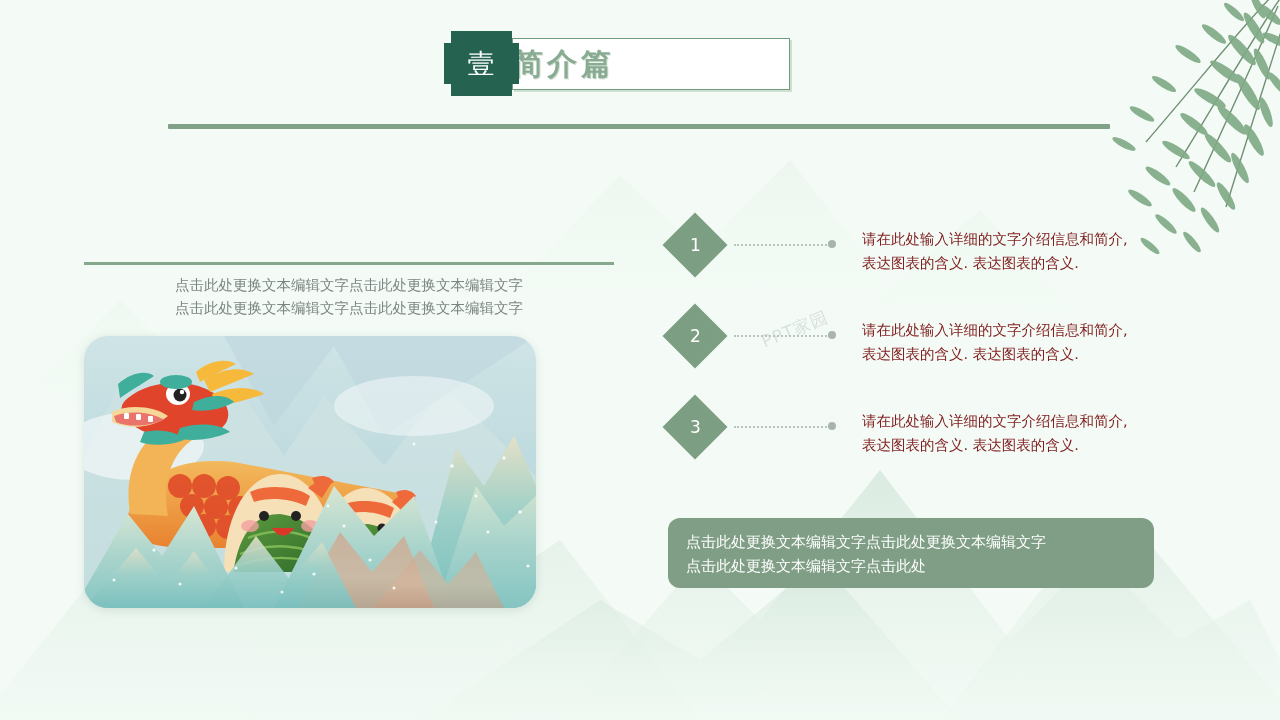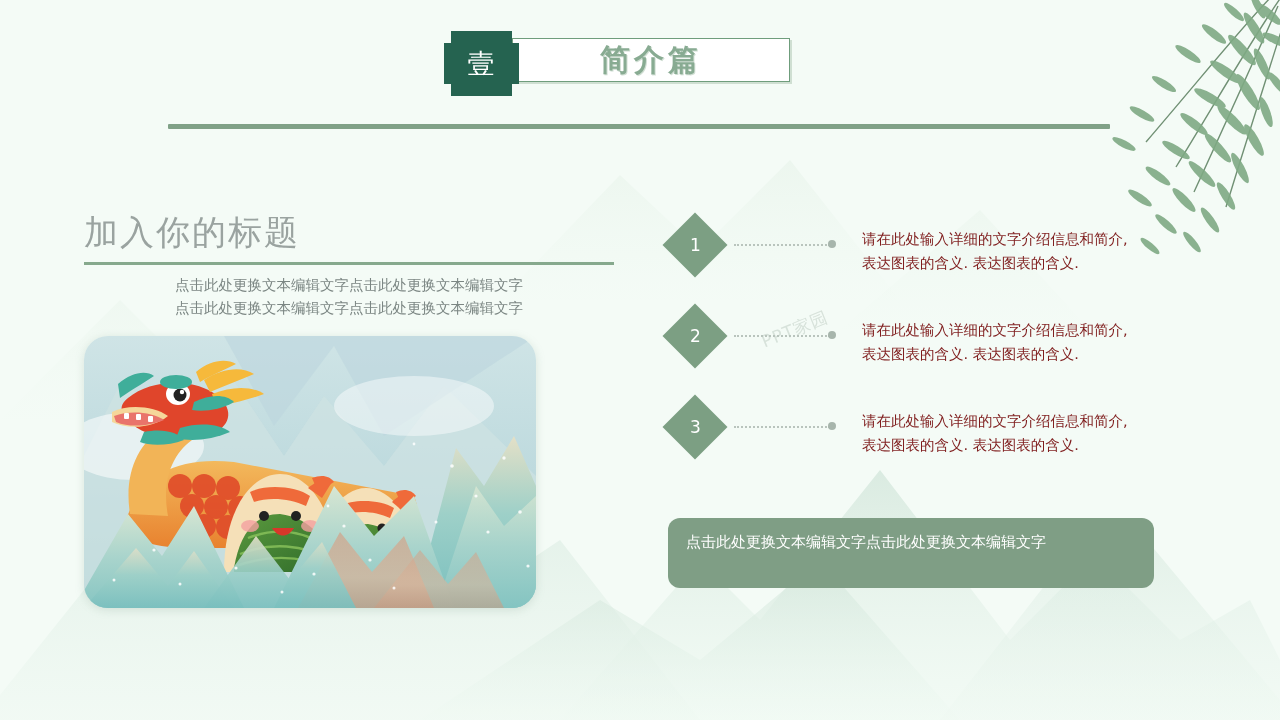--- a/index.html
+++ b/index.html
@@ -37,25 +37,25 @@
     z-index: 3;
   }
   .badge-text {
     color: #ffffff; font-size: 27px; line-height: 1;
     font-family: "DejaVu Sans", "Liberation Sans", sans-serif;
     letter-spacing: 1px;
   }
 
   .title-box {
     position: absolute; left: 512px; top: 38px;
-    width: 278px; height: 44px;
+    width: 278px; height: 52px;
     background: #ffffff;
     border: 1.5px solid #6f9d7c;
     box-shadow: 2px 2px 0 rgba(110,150,120,0.28);
-    display: flex; align-items: center; justify-content: center;
+    display: flex; align-items: center; justify-content: flex-start;
     z-index: 2;
   }
   .title-text {
     color: #88ab92; font-size: 30px; font-weight: bold;
     letter-spacing: 4px;
     font-family: "DejaVu Sans", "Liberation Sans", sans-serif;
     text-shadow: 1px 1px 0 rgba(120,160,130,0.35);
   }
 
   .header-rule {
@@ -229,21 +229,20 @@
   <div class="header">
     <div class="badge">
       <span class="badge-text">壹</span>
     </div>
     <div class="title-box">
       <span class="title-text">简介篇</span>
     </div>
     <div class="header-rule"></div>
   </div>
 
-  <div class="left-title">加入你的标题</div>
   <div class="left-rule"></div>
   <div class="left-body">
     <div>点击此处更换文本编辑文字点击此处更换文本编辑文字</div>
     <div>点击此处更换文本编辑文字点击此处更换文本编辑文字</div>
   </div>
 
   <div class="photo">
     <svg viewBox="0 0 452 272" preserveAspectRatio="xMidYMid slice">
       <defs>
         <linearGradient id="sky" x1="0" y1="0" x2="0" y2="1">
@@ -444,15 +443,16 @@
     <div class="dotted"></div>
     <div class="dot-end"></div>
     <div class="step-text">
       <div>请在此处输入详细的文字介绍信息和简介,</div>
       <div>表达图表的含义. 表达图表的含义.</div>
     </div>
   </div>
 
   <div class="callout">
     <div>点击此处更换文本编辑文字点击此处更换文本编辑文字</div>
+    <div>点击此处更换文本编辑文字点击此处</div>
   </div>
 
 </div>
 
 </body></html>

